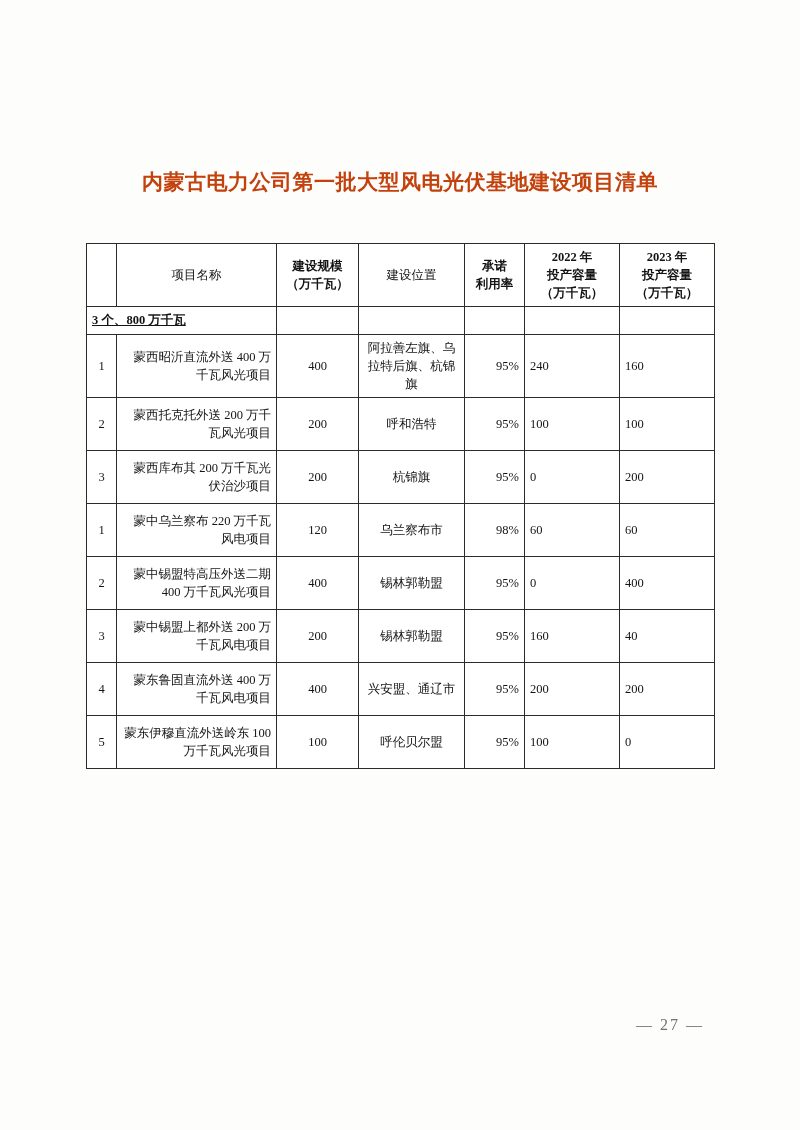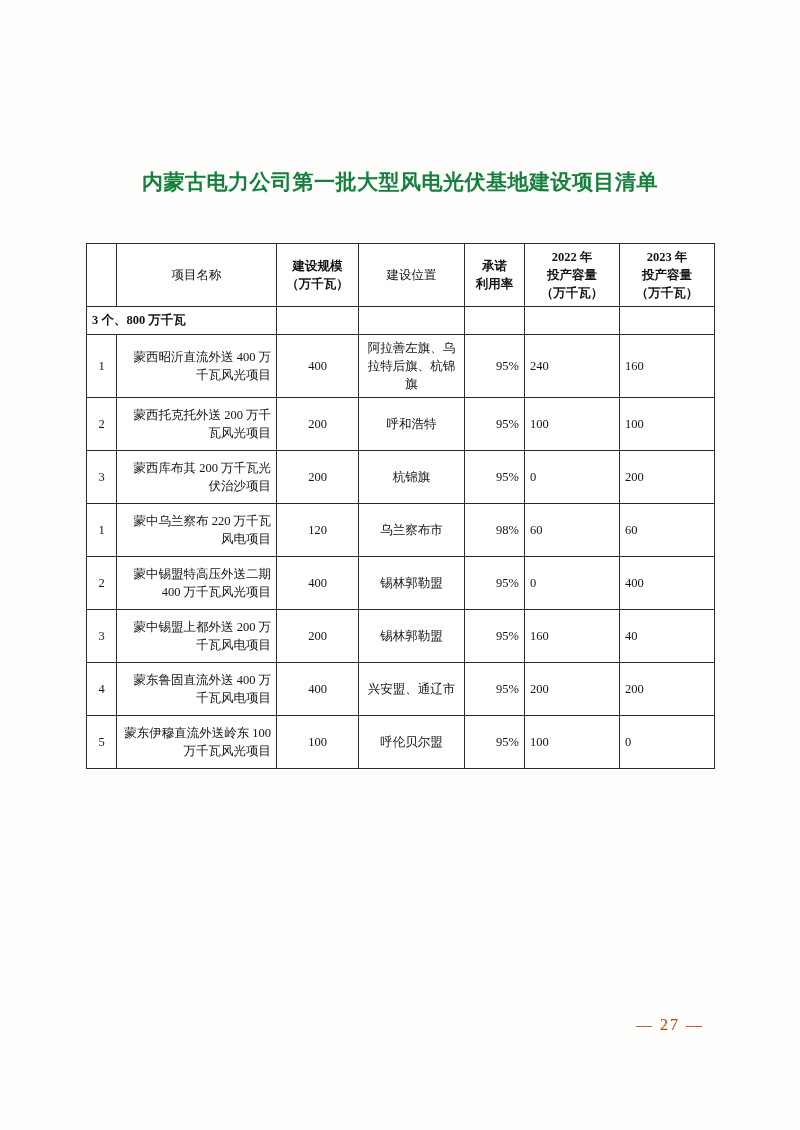--- a/index.html
+++ b/index.html
@@ -25,21 +25,21 @@
   }
   .page-title {
     position: absolute;
     top: 168px;
     left: 0;
     width: 800px;
     text-align: center;
     font-size: 21px;
     font-weight: bold;
     letter-spacing: 0.5px;
-    color: #15803d;
+    color: #c2410c;
     font-family: "Liberation Serif", "DejaVu Serif", serif;
   }
   .table-wrap {
     position: absolute;
     top: 243px;
     left: 86px;
     width: 628px;
   }
   table.list {
     border-collapse: collapse;
@@ -75,35 +75,36 @@
     font-weight: bold;
   }
   .section-row td {
     text-align: center;
     font-weight: bold;
     letter-spacing: 2px;
     padding: 6px 0;
   }
   .subtotal-row td.sub-label {
     font-weight: bold;
+    text-decoration: underline;
   }
   td.idx { text-align: center; }
   td.name { text-align: right; padding-left: 6px; }
   td.scale { text-align: center; }
   td.loc { text-align: center; padding-left: 8px; }
   td.rate { text-align: right; font-family: Liberation Serif, serif; }
   td.num { }
   .row-tall td { height: 44px; }
   .page-number {
     position: absolute;
     bottom: 96px;
     right: 96px;
     font-size: 16px;
     letter-spacing: 2px;
-    color: #c2410c;
+    color: #737373;
   }
 </style>
 </head>
 <body>
 
 <div class="page">
 
   <div class="page-title">内蒙古电力公司第一批大型风电光伏基地建设项目清单</div>
 
   <div class="table-wrap">

